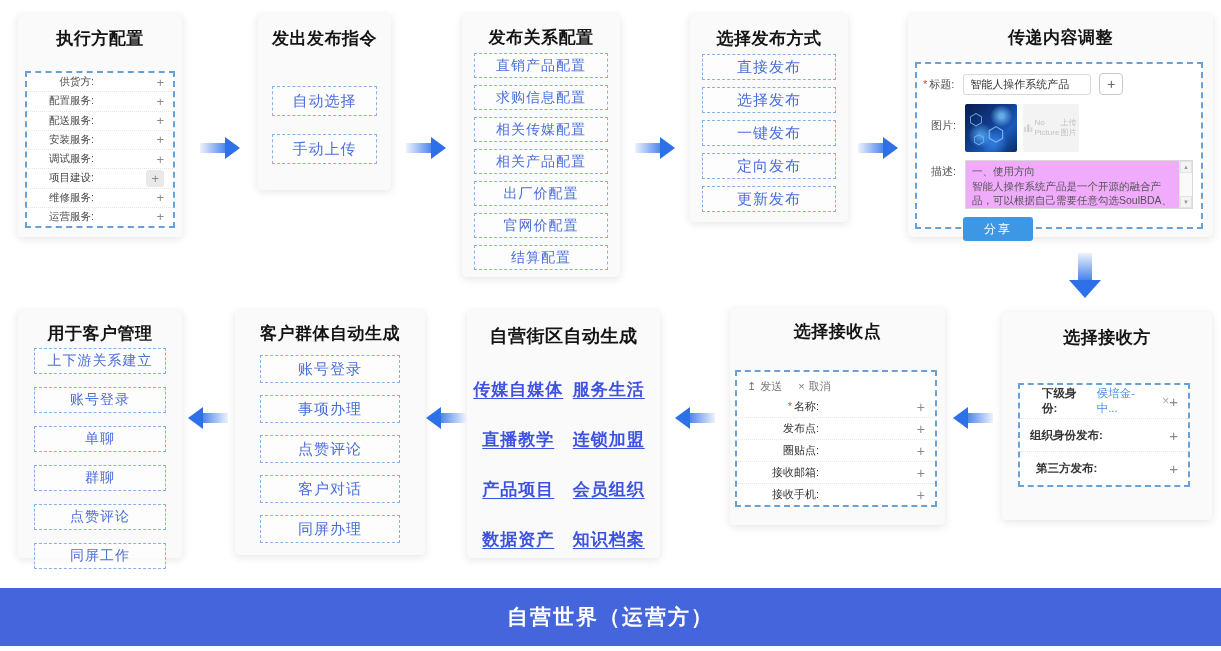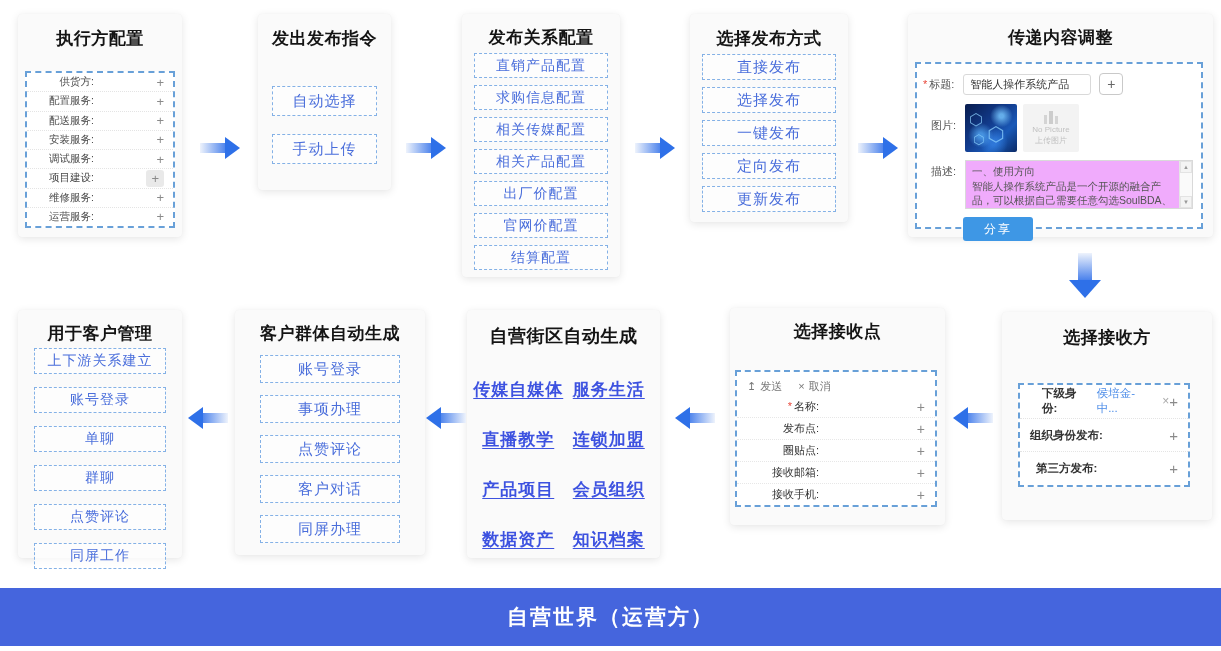--- a/index.html
+++ b/index.html
@@ -41,21 +41,21 @@
     width:52px; height:48px; border-radius:2px; position:relative; overflow:hidden;
     background:
       radial-gradient(circle at 70% 25%, rgba(120,200,255,.8) 0 4%, transparent 22%),
       radial-gradient(circle at 30% 65%, rgba(90,180,255,.7) 0 5%, transparent 26%),
       radial-gradient(circle at 55% 80%, rgba(60,140,240,.6) 0 6%, transparent 30%),
       linear-gradient(135deg,#081c4e 0%,#123c8e 45%,#1a5ab8 70%,#0b2a66 100%);
   }
   .thumb .hex { position:absolute; color:rgba(140,210,255,.75); font-size:16px; }
   .placeholder {
     width:56px; height:48px; background:#f3f3f3; margin-left:6px; border-radius:2px;
-    display:flex; flex-direction:column; align-items:center; justify-content:center; gap:1px;
+    display:flex; align-items:center; justify-content:center; gap:1px;
   }
   .ph-text { font-size:8px; color:#c2c2c2; line-height:1.3; }
   .desc-box { display:flex; width:228px; height:49px; border:1px solid #d9d9d9; background:#f0abfc; }
   .desc-text { flex:1; padding:3px 6px; font-size:10.5px; line-height:14.5px; color:#555; white-space:pre-line; overflow:hidden; }
   .scrollbar { width:13px; border-left:1px solid #e5e5e5; background:#fafafa; display:flex; flex-direction:column; justify-content:space-between; }
   .scroll-btn { height:12px; display:flex; align-items:center; justify-content:center; font-size:6px; color:#999; border:1px solid #e3e3e3; background:#f4f4f4; }
   .share-btn { width:70px; height:24px; background:#3e97e5; color:#fff; font-size:12px; border-radius:3px; display:flex; align-items:center; justify-content:center; margin:8px 0 0 40px; letter-spacing:2px; }
 
   
   .recv-panel { left:16px; right:22px; top:71px; height:104px; display:flex; flex-direction:column; }

